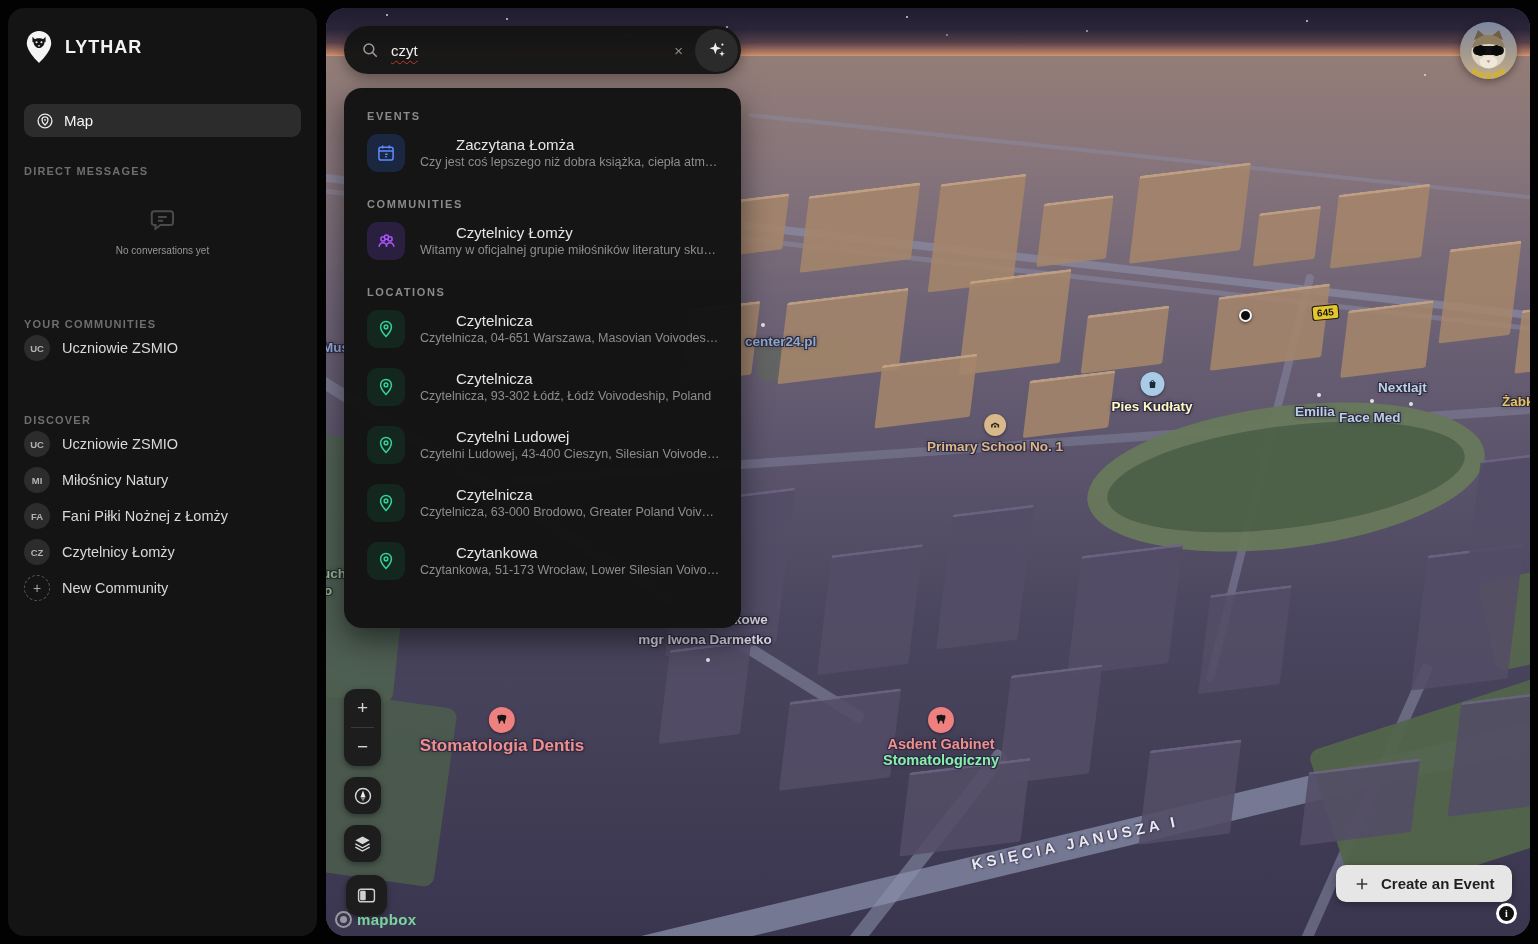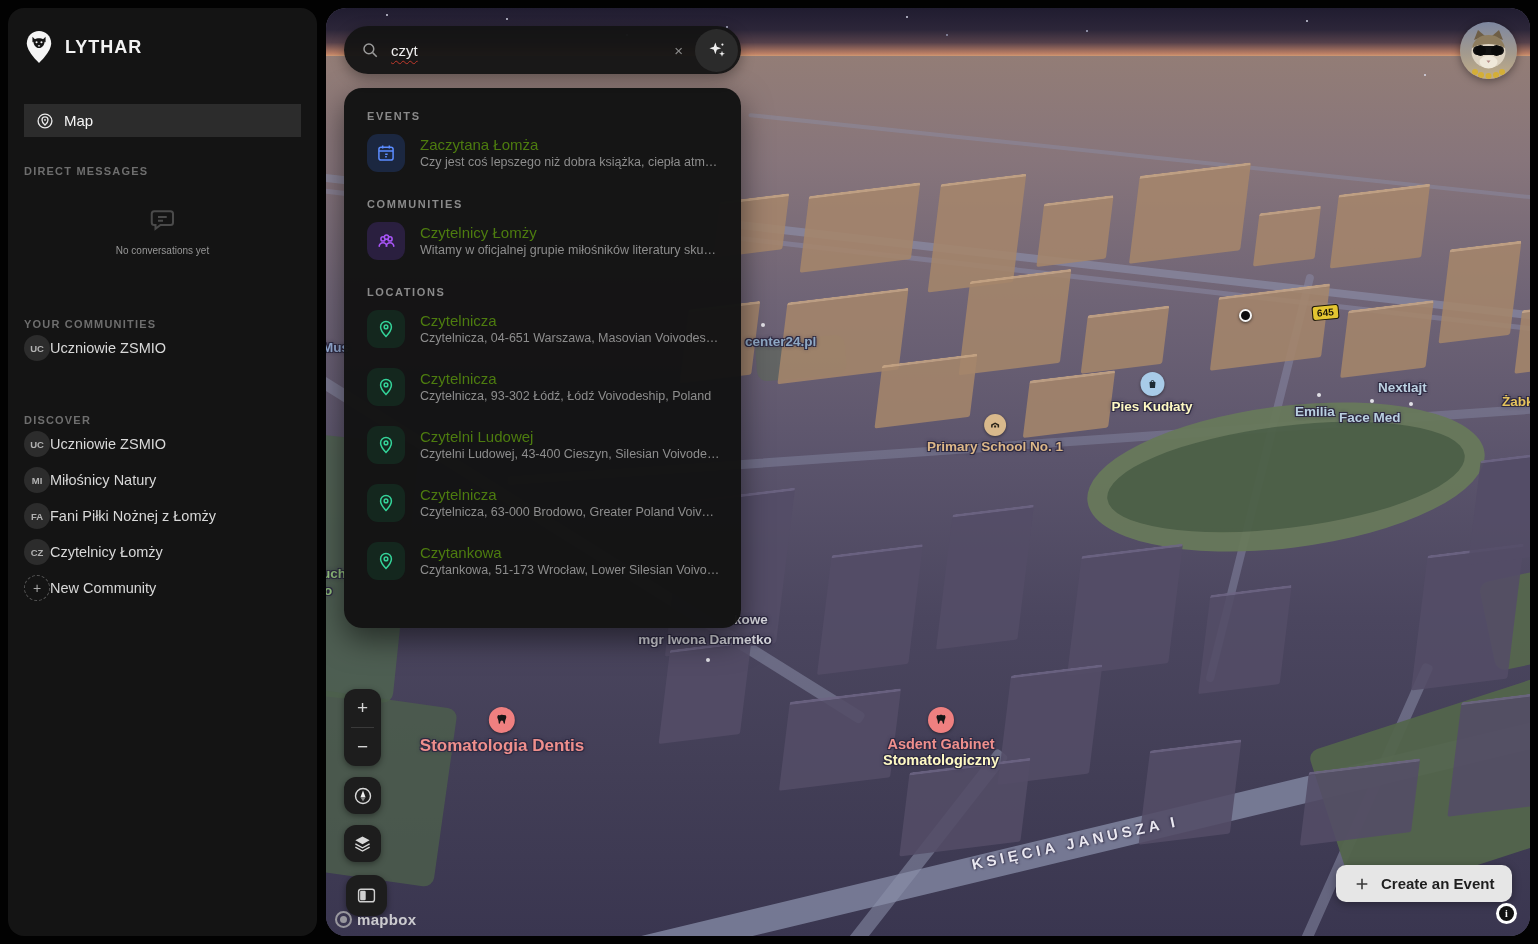--- a/index.html
+++ b/index.html
@@ -6,30 +6,30 @@
   html,body { width:1538px; height:944px; background:#020202; overflow:hidden;
               font-family:"Liberation Sans", sans-serif; }
   .page { position:relative; width:1538px; height:668px; background:#020202; }
 
   
   .sidebar { position:absolute; left:8px; top:8px; width:309px; height:928px;
              background:#141414; border-radius:16px; overflow:hidden; }
   .logo-row { display:flex; align-items:center; padding:22px 0 0 16px; }
   .logo-pin { width:30px; height:34px; flex:0 0 30px; }
   .logo-title { margin-left:11px; color:#f2f2f2; font-size:18px; font-weight:700; letter-spacing:1px; }
-  .nav-item { margin:40px 16px 4px 16px; height:33px; border-radius:0; background:#2c2c2c;
+  .nav-item { margin:40px 16px 4px 16px; height:33px; border-radius:9px; background:#2c2c2c;
               display:flex; align-items:center; padding-left:12px; gap:10px; cursor:pointer; }
   .nav-item .nav-label { color:#f5f5f5; font-size:15px; }
   .side-header { margin:28px 0 0 16px; color:#6e6e6e; font-size:11px; font-weight:700; letter-spacing:1.2px; }
   .dm-empty { text-align:center; margin-top:28px; }
   .dm-empty .chat-ic { opacity:.75; }
   .dm-empty-text { margin-top:6px; color:#979797; font-size:10px; }
   .side-header.yc { margin-top:62px; }
   .side-header.disc { margin-top:48px; }
-  .comm-row { display:flex; align-items:center; gap:0; height:36px; padding-left:16px; cursor:pointer; }
+  .comm-row { display:flex; align-items:center; gap:12px; height:36px; padding-left:16px; cursor:pointer; }
   .comm-row:first-of-type { margin-top:6px; }
   .comm-avatar { width:26px; height:26px; border-radius:50%; background:#2c2c2c; color:#b2b2b2;
                  font-size:9.5px; font-weight:700; display:flex; align-items:center; justify-content:center; }
   .comm-avatar.dashed { background:transparent; border:1.5px dashed #575757; color:#a8a8a8; font-size:14px; font-weight:400; }
   .comm-name { color:#d8d8d8; font-size:14.5px; }
 
   
   .map-panel { position:absolute; left:326px; top:8px; width:1204px; height:928px;
                border-radius:20px; overflow:hidden; background:#55506a; }
   .sky { position:absolute; left:0; top:0; width:100%; height:48px;
@@ -71,37 +71,37 @@
 
   
   .dropdown { position:absolute; left:18px; top:80px; width:397px; height:540px; border-radius:18px;
               background:rgba(19,19,19,.985); z-index:29; box-shadow:0 12px 30px rgba(0,0,0,.5);
               padding-top:12px; overflow:hidden; }
   .res-header { margin:10px 0 2px 23px; color:#8a8a8a; font-size:11px; font-weight:700; letter-spacing:1.6px; }
   .res-item { display:flex; align-items:center; gap:15px; padding:10px 14px 10px 23px; cursor:pointer; }
   .res-icon { width:38px; height:38px; border-radius:11px; flex:0 0 38px;
               display:flex; align-items:center; justify-content:center; }
   .ic-event { background:#1b2740; } .ic-comm { background:#2a1f3f; } .ic-loc { background:#14271e; }
-  .res-title { color:#4d7c0f; font-size:15px; font-weight:500; line-height:19px; }
+  .res-title { color:#e5e5e5; font-size:15px; font-weight:500; line-height:19px;margin-left:36px; }
   .res-desc { color:#8d8d8d; font-size:12.5px; line-height:17px; width:300px;
               overflow:hidden; text-overflow:ellipsis; white-space:nowrap; }
 
   
   .ctl { position:absolute; background:#1d1d1d; border-radius:12px; display:flex; align-items:center;
          justify-content:center; color:#cfcfcf; cursor:pointer; z-index:20; box-shadow:0 2px 6px rgba(0,0,0,.4); }
   .zoom-pill { position:absolute; left:18px; top:681px; width:37px; height:77px; background:#1d1d1d;
                border-radius:12px; z-index:20; display:flex; flex-direction:column; box-shadow:0 2px 6px rgba(0,0,0,.4); }
   .zoom-btn { flex:1; display:flex; align-items:center; justify-content:center; color:#d4d4d4;
               font-size:19px; cursor:pointer; }
   .zoom-div { height:1px; background:#3a3a3a; margin:0 7px; }
   .attr { position:absolute; left:9px; top:903px; display:flex; align-items:center; gap:5px; z-index:20; }
   .attr-logo { width:17px; height:17px; border-radius:50%; border:2px solid #b9b9b9; opacity:.75; position:relative; }
   .attr-logo::after { content:""; position:absolute; left:3px; top:3px; width:7px; height:7px;
                       border-radius:50%; background:#b9b9b9; }
-  .attr-text { color:#e5e5e5; font-size:15px; font-weight:700; opacity:.85; letter-spacing:.3px; }
+  .attr-text { color:#86efac; font-size:15px; font-weight:700; opacity:.85; letter-spacing:.3px; }
 
   
   .avatar { position:absolute; left:1134px; top:14px; width:57px; height:57px; border-radius:50%; overflow:hidden;
             z-index:25; cursor:pointer; box-shadow:0 2px 8px rgba(0,0,0,.4);
             background:linear-gradient(180deg,#7d87a0 0%,#a39a8e 55%,#c2ae88 100%); }
   .create-btn { position:absolute; left:1010px; top:857px; height:37px; border-radius:10px; background:#e6e6e6;
                 color:#1f1f1f; display:flex; align-items:center; gap:11px; padding:0 18px; font-size:15px;
                 font-weight:700; z-index:25; cursor:pointer; box-shadow:0 2px 8px rgba(0,0,0,.35); }
   .info-btn { position:absolute; left:1170px; top:895px; width:21px; height:21px; border-radius:50%;
               background:#fff; z-index:25; display:flex; align-items:center; justify-content:center; cursor:pointer; }
@@ -285,21 +285,21 @@
       <div class="mlabel" style="position:static;color:#ef8f8c;font-size:17px">Stomatologia Dentis</div>
     </div>
 
     <div class="poi-wrap" style="left:615px;top:699px">
       <div class="poi-badge" style="width:26px;height:26px;background:#ef8080">
         <svg width="14" height="14" viewBox="0 0 24 24" fill="#161616">
             <path d="M12 3c-2 0-2.5 1-4 1S6.5 3 5.5 4C4 5.5 4 8 5 10c1.2 2.4 1.5 4 1.7 7 .1 1.8 2 2 2.3.2.4-2.6 1-4.2 3-4.2s2.6 1.6 3 4.2c.3 1.8 2.2 1.6 2.3-.2.2-3 .5-4.6 1.7-7 1-2 1-4.5-.5-6-1-1-1 0-2.5 0s-2-1-4-1z"></path>
           </svg>
       </div>
       <div class="mlabel" style="position:static;color:#ef8f8c;font-size:14.5px">Asdent Gabinet</div>
-      <div class="mlabel" style="position:static;color:#fef9c3;font-size:14.5px">Stomatologiczny</div>
+      <div class="mlabel" style="position:static;color:#86efac;font-size:14.5px">Stomatologiczny</div>
     </div>
 
     <div class="street-label" style="left:749px;top:826px">KSIĘCIA JANUSZA I</div>
     <div class="mlabel" style="left:-4px;top:558px;color:#93c27e">uch</div>
     <div class="mlabel" style="left:-2px;top:575px;color:#93c27e">o</div>
 
     <div class="search-bar">
       <svg width="18" height="18" viewBox="0 0 24 24" fill="none" stroke="#9a9a9a" stroke-width="2">
         <circle cx="10.5" cy="10.5" r="6.5"></circle>
           <path d="M15.5 15.5L21 21"></path>

